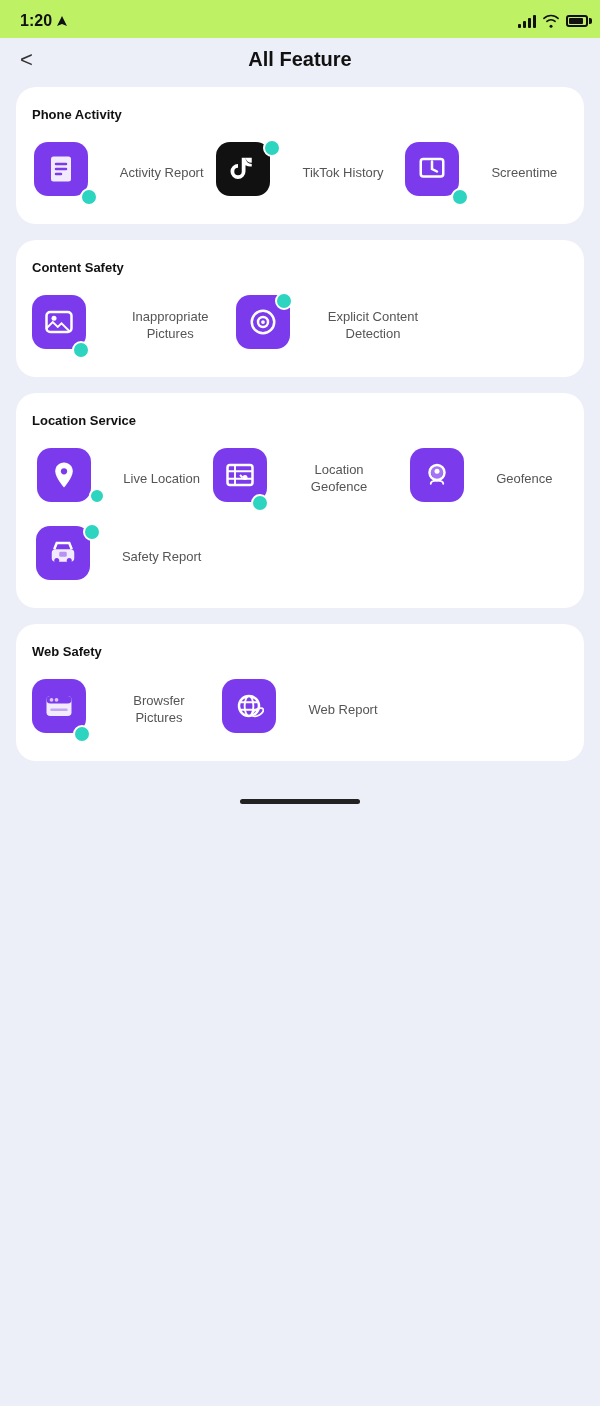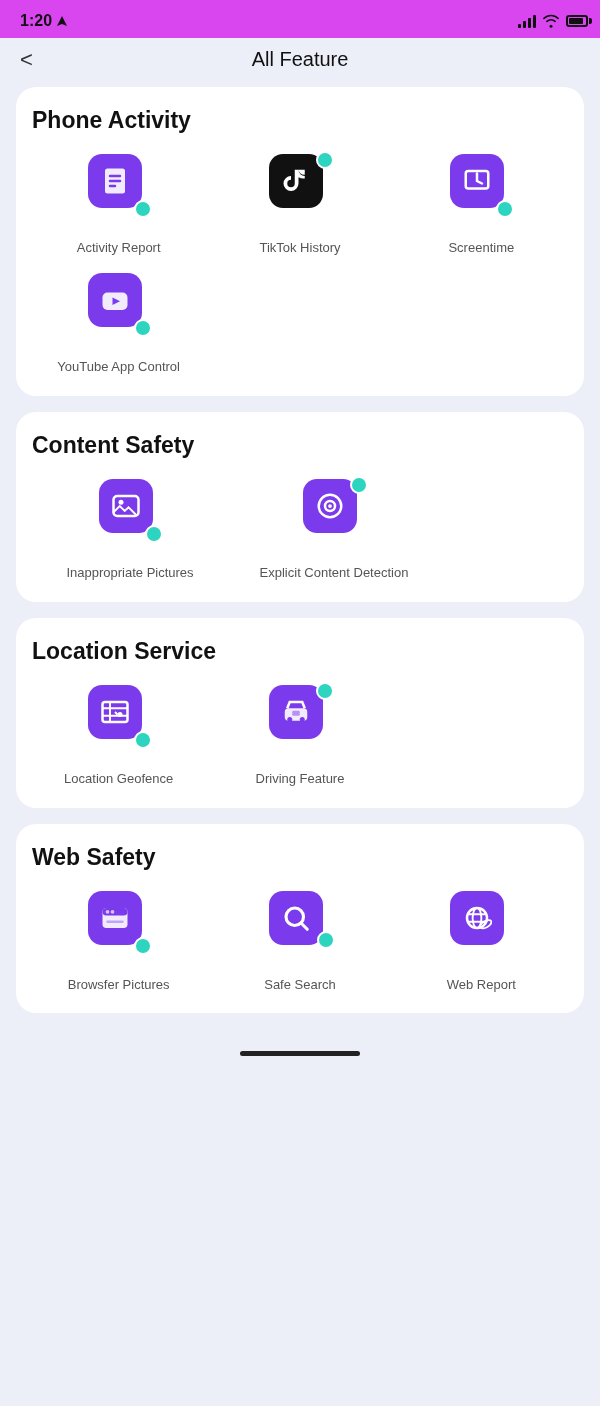--- a/index.html
+++ b/index.html
@@ -11,21 +11,21 @@
       font-family: -apple-system, BlinkMacSystemFont, 'Segoe UI', sans-serif;
       position: relative;
     }
 
     
     .status-bar {
       display: flex;
       justify-content: space-between;
       align-items: center;
       padding: 12px 8px 8px 20px;
-      background: #d946ef;
+      background: #bef264;
     }
     .status-time {
       font-size: 16px;
       font-weight: 700;
       color: #111;
       display: flex;
       align-items: center;
       gap: 4px;
     }
     .status-icons {
@@ -47,61 +47,61 @@
       position: absolute;
       left: 20px;
       font-size: 22px;
       color: #333;
       cursor: pointer;
       background: none;
       border: none;
     }
     .header-title {
       font-size: 20px;
-      font-weight: 400;
+      font-weight: 700;
       color: #111;
     }
 
     
     .content {
       padding: 0 16px 20px;
       display: flex;
       flex-direction: column;
       gap: 16px;
     }
 
     
     .card {
       background: #fff;
       border-radius: 20px;
       padding: 20px 16px;
     }
     .card-title {
-      font-size: 23px;
+      font-size: 13px;
       font-weight: 700;
       color: #111;
       margin-bottom: 20px;
     }
 
     
     .feature-grid {
       display: grid;
       grid-template-columns: repeat(3, 1fr);
       gap: 16px 8px;
     }
     .feature-grid-2col {
       display: grid;
       grid-template-columns: repeat(2, 1fr);
       gap: 16px 8px;
       max-width: 400px;
     }
 
     .feature-item {
       display: flex;
-      flex-direction: column;
+      flex-direction: row;
       align-items: center;
       gap: 24px;
       cursor: pointer;
       justify-content: center;
     }
     .feature-label {
       font-size: 13px;
       color: #555;
       text-align: center;
       line-height: 1.3;
@@ -269,32 +269,20 @@
             <svg class="icon-svg" viewBox="0 0 24 24">
               <rect x="3" y="4" width="18" height="14" rx="2" fill="none" stroke="white" stroke-width="2"></rect>
               <path d="M12 6v6l4 2" stroke="white" stroke-width="2" stroke-linecap="round" fill="none"></path>
             </svg>
           </div>
           <div class="accent-dot" style="background:#2dd4bf;"></div>
         </div>
         <span class="feature-label">Screentime</span>
       </div>
 
-      <div class="feature-item">
-        <div class="icon-wrap">
-          <div class="icon-base purple">
-            <svg class="icon-svg" viewBox="0 0 24 24">
-              <rect x="2" y="6" width="20" height="14" rx="4" fill="white" opacity="0.9"></rect>
-              <polygon points="10,10 10,16 16,13" fill="#7c3aed"></polygon>
-            </svg>
-          </div>
-          <div class="accent-dot" style="background:#2dd4bf;"></div>
-        </div>
-        <span class="feature-label">YouTube App Control</span>
-      </div>
 
     </div>
   </div>
 
   <div class="card">
     <div class="card-title">Content Safety</div>
     <div class="feature-grid-2col">
 
       <div class="feature-item">
         <div class="icon-wrap">
@@ -324,51 +312,76 @@
         <span class="feature-label">Explicit Content Detection</span>
       </div>
 
     </div>
   </div>
 
   <div class="card">
     <div class="card-title">Location Service</div>
     <div class="feature-grid">
 
+      <div class="feature-item">
+        <div class="icon-wrap">
+          <div class="icon-base purple">
+            <svg class="icon-svg" viewBox="0 0 24 24">
+              <path d="M12 2C8.13 2 5 5.13 5 9c0 5.25 7 13 7 13s7-7.75 7-13c0-3.87-3.13-7-7-7z" fill="white"></path>
+              <circle cx="12" cy="9" r="2.5" fill="#7c3aed"></circle>
+            </svg>
+          </div>
+          <div class="accent-dot" style="background:#2dd4bf; bottom: 6px; right: -6px; width:16px; height:16px;"></div>
+        </div>
+        <span class="feature-label">Live Location</span>
+      </div>
 
       <div class="feature-item">
         <div class="icon-wrap">
           <div class="icon-base purple">
             <svg class="icon-svg" viewBox="0 0 24 24">
               <rect x="2" y="4" width="20" height="16" rx="2" fill="none" stroke="white" stroke-width="2"></rect>
               <path d="M8 4v16M2 9h20M2 15h20" stroke="white" stroke-width="1.5" fill="none"></path>
               <circle cx="16" cy="14" r="2" fill="white"></circle>
               <path d="M14 14l-2-2" stroke="white" stroke-width="1.5"></path>
             </svg>
           </div>
           <div class="accent-dot" style="background:#2dd4bf;"></div>
         </div>
         <span class="feature-label">Location Geofence</span>
       </div>
 
+      <div class="feature-item">
+        <div class="icon-wrap">
+          <div class="icon-base purple">
+            <svg class="icon-svg" viewBox="0 0 24 24">
+              <circle cx="12" cy="10" r="6" fill="none" stroke="white" stroke-width="2"></circle>
+              <path d="M12 4C9.24 4 7 6.24 7 9c0 3.75 5 9 5 9s5-5.25 5-9c0-2.76-2.24-5-5-5z" fill="white" opacity="0.3"></path>
+              <circle cx="12" cy="9" r="2" fill="white"></circle>
+              <path d="M7 19c0-1.5 2.24-2.5 5-2.5s5 1 5 2.5" stroke="white" stroke-width="1.5" fill="none" stroke-linecap="round"></path>
+            </svg>
+          </div>
+        </div>
+        <span class="feature-label">Geofence</span>
+      </div>
 
       <div class="feature-item">
         <div class="icon-wrap">
           <div class="icon-base purple">
             <svg class="icon-svg" viewBox="0 0 24 24">
               <rect x="3" y="9" width="18" height="10" rx="3" fill="white" opacity="0.9"></rect>
               <path d="M5 9l2-5h10l2 5" fill="none" stroke="white" stroke-width="2"></path>
               <circle cx="7" cy="18" r="2" fill="#7c3aed"></circle>
               <circle cx="17" cy="18" r="2" fill="#7c3aed"></circle>
               <rect x="9" y="11" width="6" height="4" rx="1" fill="#7c3aed" opacity="0.5"></rect>
             </svg>
           </div>
           <div class="accent-dot top-right" style="background:#2dd4bf;"></div>
         </div>
-        <span class="feature-label">Driving Feature</span>
+        <span class="feature-label">Safety Report</span>
       </div>
 
     </div>
   </div>
 
   <div class="card">
     <div class="card-title">Web Safety</div>
     <div class="feature-grid">
 
       <div class="feature-item">
@@ -380,32 +393,20 @@
               <circle cx="6" cy="7" r="1.5" fill="white" opacity="0.7"></circle>
               <circle cx="10" cy="7" r="1.5" fill="white" opacity="0.7"></circle>
               <rect x="5" y="14" width="14" height="2" rx="1" fill="#7c3aed" opacity="0.4"></rect>
             </svg>
           </div>
           <div class="accent-dot" style="background:#2dd4bf;"></div>
         </div>
         <span class="feature-label">Browsfer Pictures</span>
       </div>
 
-      <div class="feature-item">
-        <div class="icon-wrap">
-          <div class="icon-base purple">
-            <svg class="icon-svg" viewBox="0 0 24 24">
-              <circle cx="11" cy="11" r="7" fill="none" stroke="white" stroke-width="2.5"></circle>
-              <line x1="16" y1="16" x2="21" y2="21" stroke="white" stroke-width="2.5" stroke-linecap="round"></line>
-            </svg>
-          </div>
-          <div class="accent-dot" style="background:#2dd4bf; bottom: 4px; right:-4px;"></div>
-        </div>
-        <span class="feature-label">Safe Search</span>
-      </div>
 
       <div class="feature-item">
         <div class="icon-wrap">
           <div class="icon-base purple">
             <svg class="icon-svg" viewBox="0 0 24 24">
               <circle cx="12" cy="12" r="8" fill="none" stroke="white" stroke-width="2"></circle>
               <ellipse cx="12" cy="12" rx="3.5" ry="8" fill="none" stroke="white" stroke-width="1.5"></ellipse>
               <path d="M4.5 9h15M4.5 15h15" stroke="white" stroke-width="1.5"></path>
 
               <ellipse cx="19" cy="17" rx="5" ry="2.5" fill="none" stroke="white" stroke-width="1.5" transform="rotate(-30 19 17)"></ellipse>

